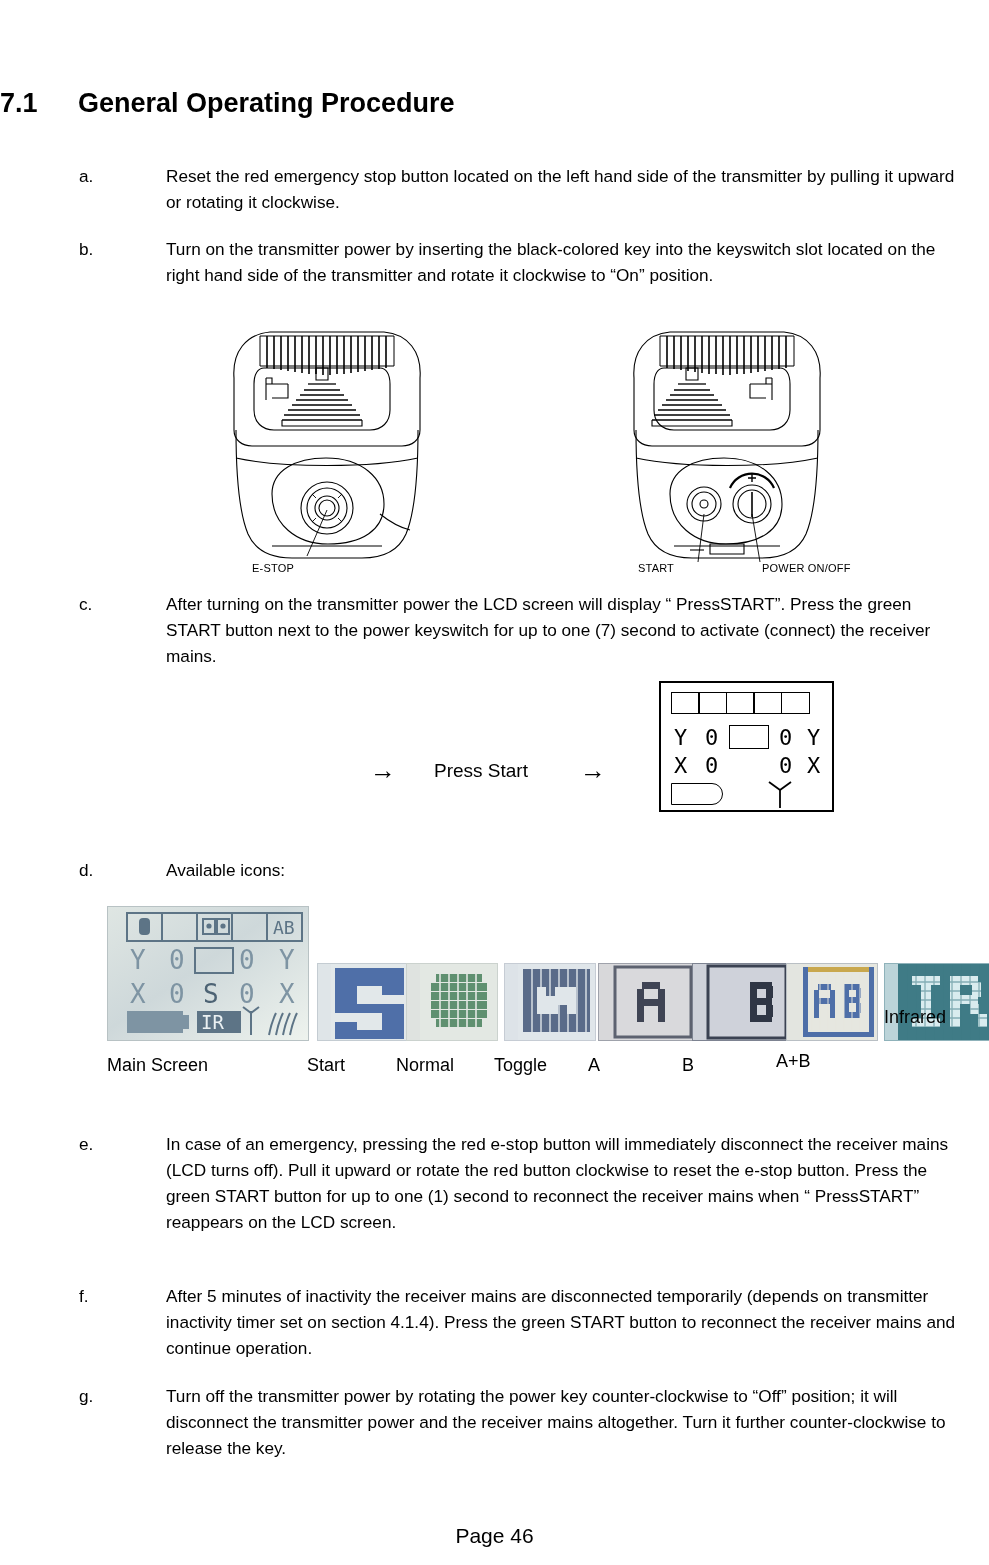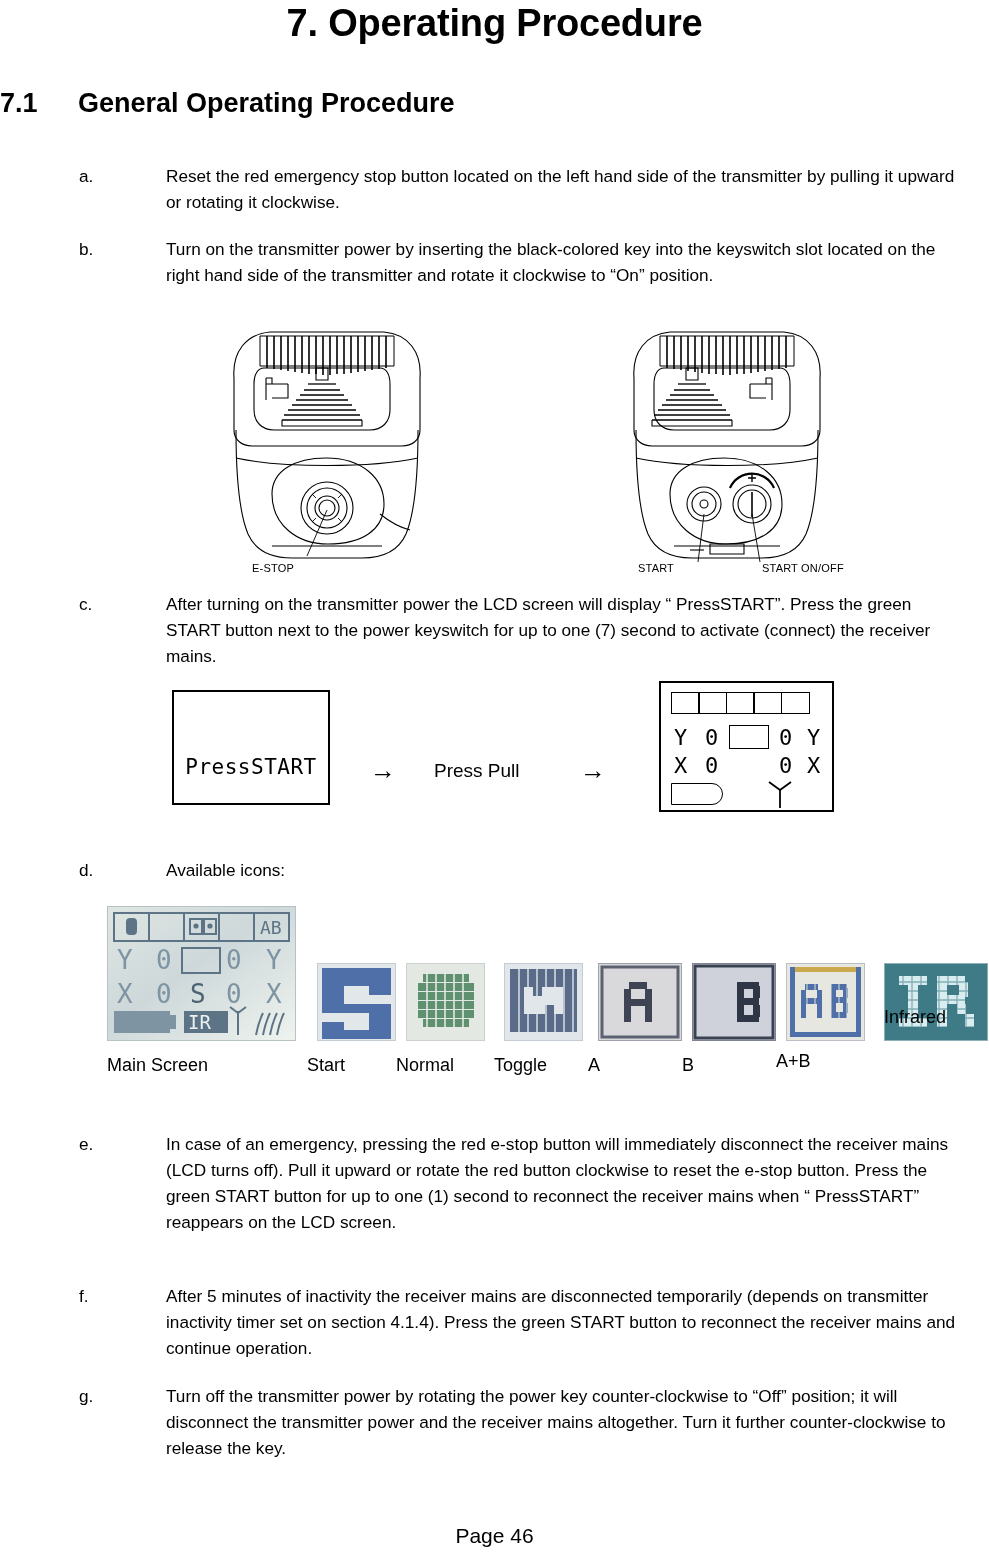--- a/index.html
+++ b/index.html
@@ -137,20 +137,21 @@
     border: 1.8px solid #000;
     box-sizing: border-box;
     border-radius: 0 14px 14px 0;
   }
 
   
   .icon-img {
     position: absolute;
     overflow: hidden;
     background: #e9ecee;
+    padding-left: 13px;
   }
   .icon-caption {
     position: absolute;
     font-size: 18px;
     text-align: left;
     white-space: nowrap;
   }
 
   
   .footer {
@@ -161,21 +162,20 @@
     text-align: center;
     font-family: Liberation Sans, sans-serif;
     font-size: 21px;
   }
 </style>
 </head>
 <body>
 
 <div class="page">
 
-  <div class="chapter-title">7. Operating Procedure</div>
 
   <div class="section-row">
     <span class="section-num">7.1</span>
     <span class="section-name">General Operating Procedure</span>
   </div>
 
   <div class="item" style="top:163px; left:79px;">
     <span class="letter">a.</span>
     <span class="body">Reset the red emergency stop button located on the left hand side of the transmitter by pulling it upward or rotating it clockwise.</span>
   </div>
@@ -318,33 +318,30 @@
         <path d="M62,228 L168,228"></path>
         <path d="M98,226 L132,226 L132,236 L98,236 Z"></path>
         <path d="M78,232 L92,232"></path>
 
         <path d="M92,196 L86,244" stroke-width="0.9"></path>
         <path d="M140,196 L148,244" stroke-width="0.9"></path>
       </g>
     </svg>
   </div>
   <div class="lead-label" style="top:562px; left:638px;">START</div>
-  <div class="lead-label" style="top:562px; left:762px;">START ON/OFF</div>
+  <div class="lead-label" style="top:562px; left:762px;">POWER ON/OFF</div>
 
   <div class="item" style="top:591px; left:79px;">
     <span class="letter">c.</span>
     <span class="body">After turning on the transmitter power the LCD screen will display “ PressSTART”. Press the green START button next to the power keyswitch for up to one (7) second to activate (connect) the receiver mains.</span>
   </div>
 
-  <div class="lcd-box" style="top:690px; left:172px; width:158px; height:115px;">
-    <div class="lcd-press-start">PressSTART</div>
-  </div>
 
   <div class="arrow" style="top:757px; left:370px;">→</div>
-  <div class="mid-caption" style="top:760px; left:434px;">Press Pull</div>
+  <div class="mid-caption" style="top:760px; left:434px;">Press Start</div>
   <div class="arrow" style="top:757px; left:580px;">→</div>
 
   <div class="lcd-box" style="top:681px; left:659px; width:175px; height:131px;">
 
     <div class="cellrow" style="top:9px; left:10px;">
       <span class="cell"></span>
       <span class="cell"></span>
       <span class="cell"></span>
       <span class="cell"></span>
       <span class="cell"></span>

